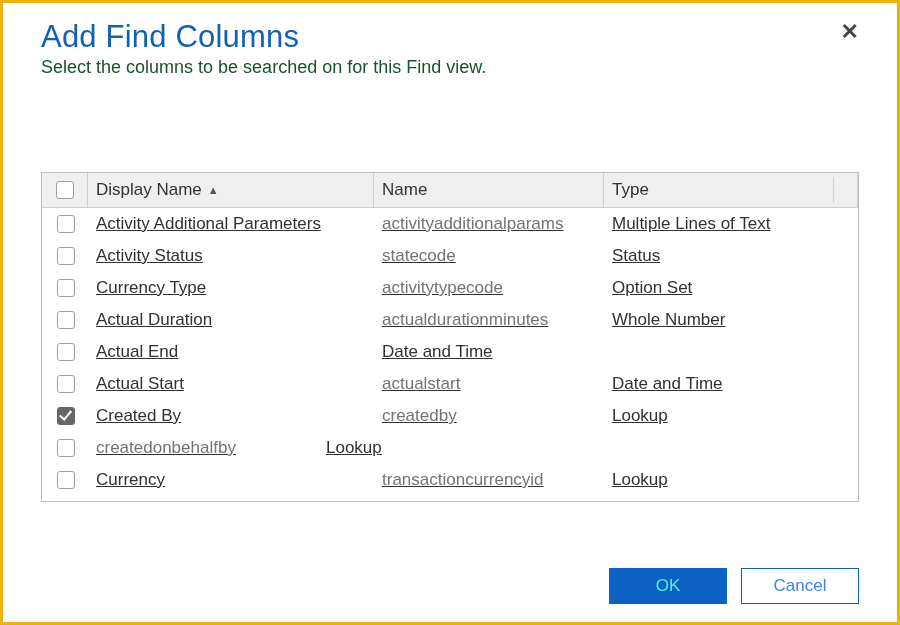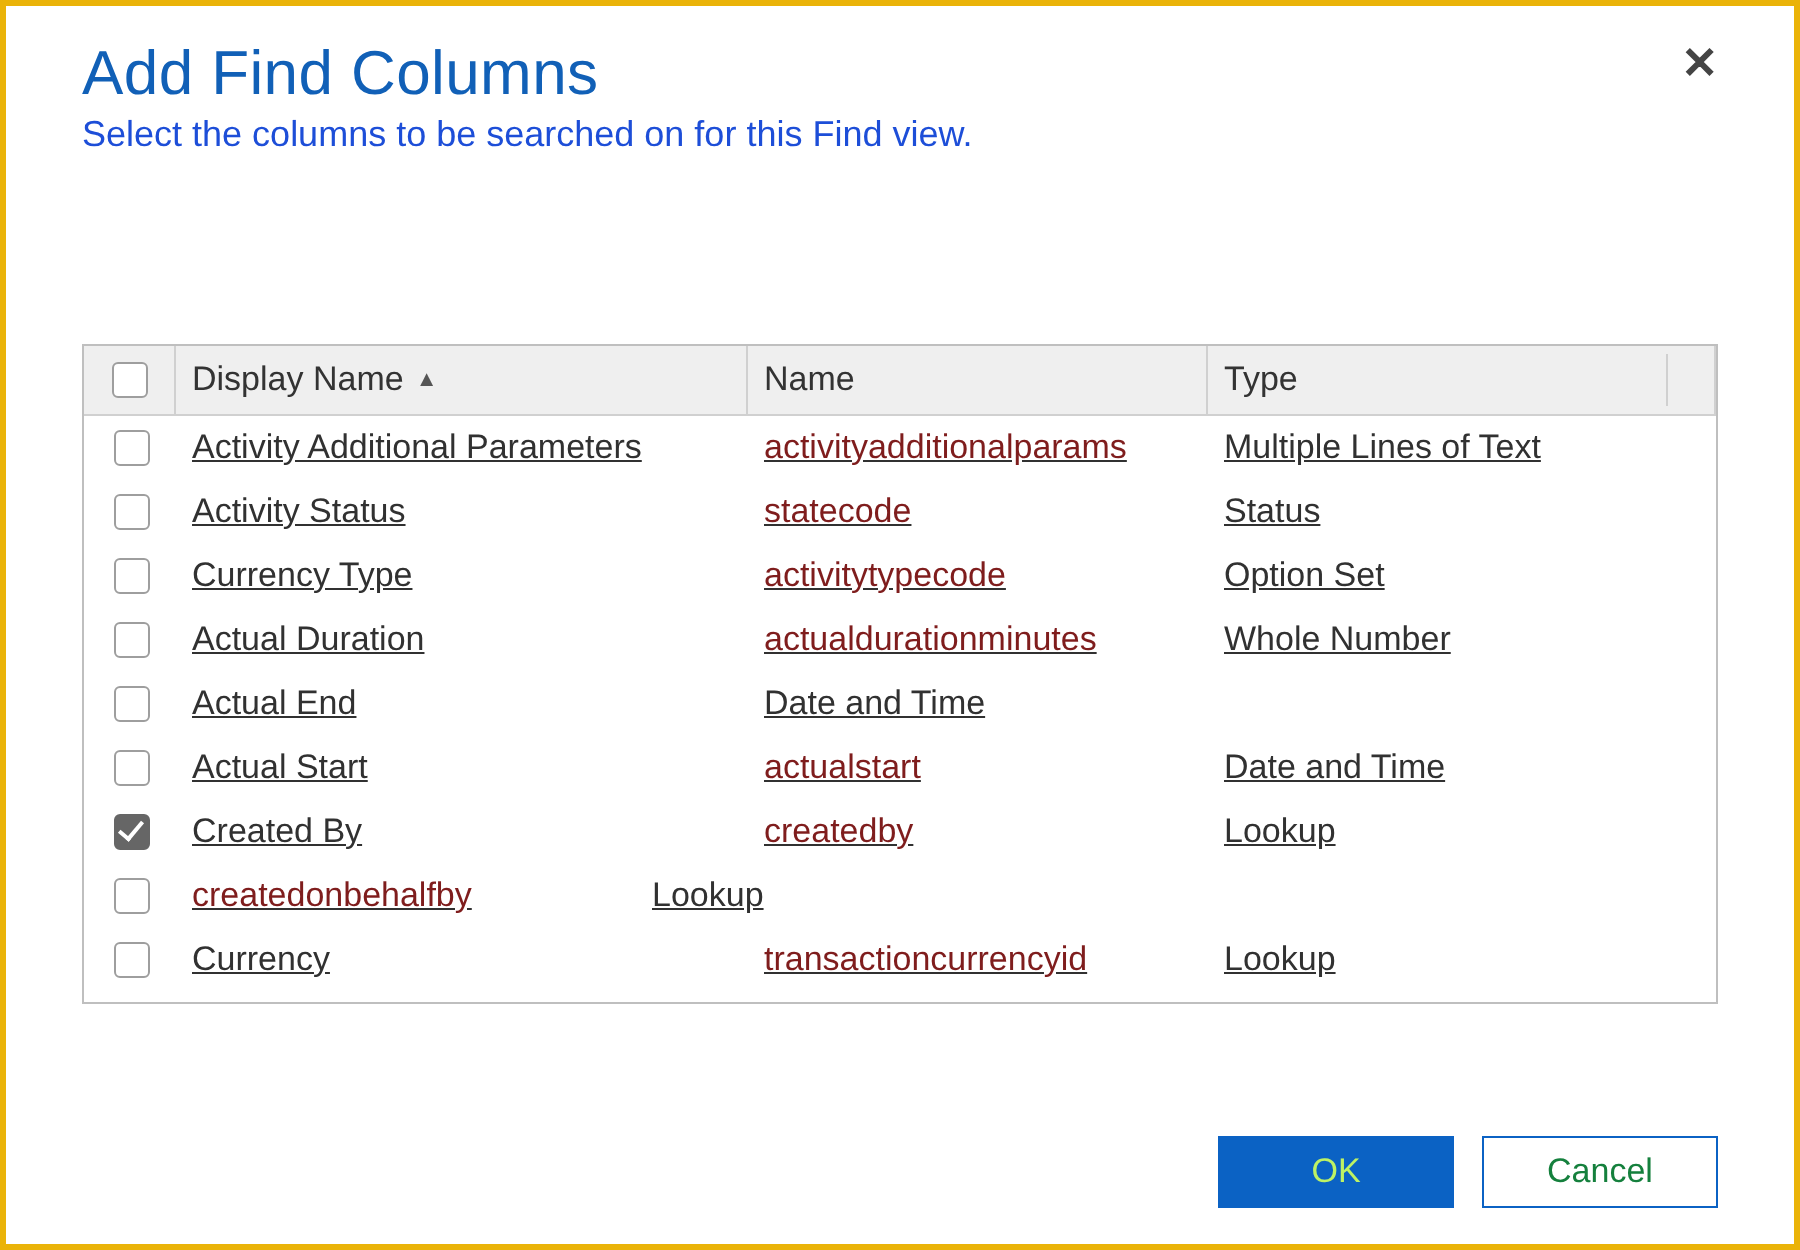--- a/index.html
+++ b/index.html
@@ -33,21 +33,21 @@
   .close-btn {
     font-size: 22px;
     color: #444;
     cursor: pointer;
     padding: 4px 0 0 0;
     font-weight: 700;
     line-height: 1;
   }
   .subtitle {
     font-size: 18px;
-    color: #1d4ed8;
+    color: #14532d;
     margin-top: 2px;
   }
   .grid-wrap {
     margin-top: 94px;
     border: 1px solid #bfbfbf;
     height: 330px;
     display: flex;
     flex-direction: column;
   }
   .grid-header {
@@ -92,21 +92,21 @@
   .row {
     display: flex;
     align-items: center;
     height: 32px;
     font-size: 17px;
     color: #313131;
     text-decoration: underline;
   }
   .cell { overflow: hidden; text-overflow: ellipsis; white-space: nowrap; }
   .cell.col-display { padding-left: 8px; }
-  .cell.col-name    { padding-left: 8px; color:#7f1d1d; }
+  .cell.col-name    { padding-left: 8px; color:#737373; }
   .cell.col-type    { padding-left: 8px; }
 
   input[type="checkbox"].cb {
     appearance: none;
     -webkit-appearance: none;
     width: 18px; height: 18px;
     border: 1.5px solid #9e9e9e;
     border-radius: 3px;
     background: #fff;
     cursor: pointer;
@@ -132,29 +132,29 @@
     bottom: 18px;
     display: flex;
     gap: 14px;
   }
   .btn {
     width: 118px;
     height: 36px;
     font-size: 17px;
     border: 1px solid #0b62c4;
     background: #fff;
-    color: #15803d;
+    color: #3b82f6;
     cursor: pointer;
     display: flex;
     align-items: center;
     justify-content: center;
   }
   .btn.primary {
     background: #0b62c4;
-    color: #bef264;
+    color: #5eead4;
   }
 
   
   .grid-body::-webkit-scrollbar { width: 18px; }
   .grid-body::-webkit-scrollbar-track { background: #f4f4f4; }
   .grid-body::-webkit-scrollbar-thumb { background: #c4c4c4; }
   .grid-body::-webkit-scrollbar-button:single-button {
     background: #f4f4f4; height: 18px; display:block;
   }
 </style>

